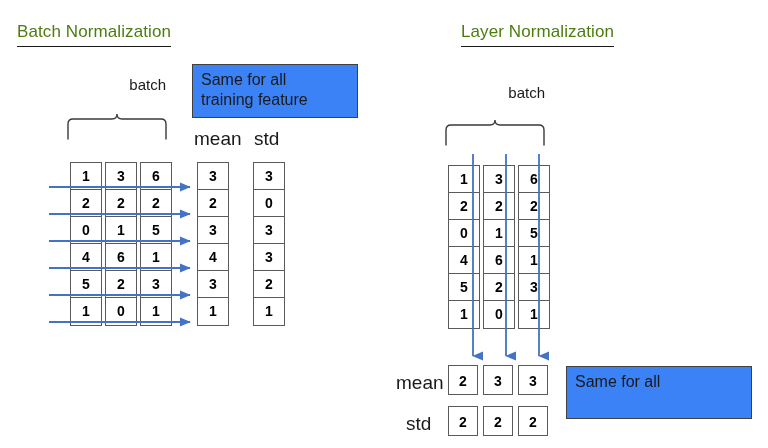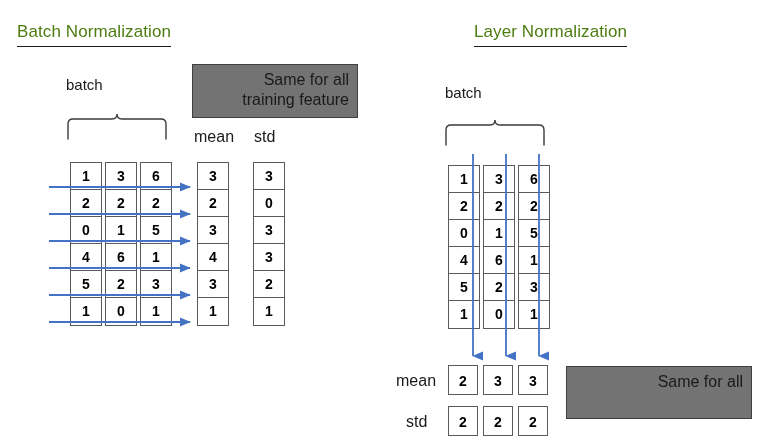--- a/index.html
+++ b/index.html
@@ -27,21 +27,21 @@
     padding-bottom: 4px;
     border-bottom: 1.4px solid #1a1a1a;
   }
 
   
   .batch-label {
     position: absolute;
     font-size: 15px;
     color: #1a1a1a;
     white-space: nowrap;
-    text-align: left;
+    text-align: right;
   }
 
   
   .brace { position: absolute; }
 
   
   .grid { position: absolute; display: flex; }
   .col {
     display: flex;
     flex-direction: column;
@@ -85,46 +85,45 @@
     font-weight: bold;
     border: 1.3px solid #5a5a5a;
     box-sizing: border-box;
     background: #fff;
   }
   .stat-box + .stat-box { margin-left: 5px; }
 
   
   .small-label {
     position: absolute;
-    font-size: 16px;
+    font-size: 19px;
     color: #1a1a1a;
     white-space: nowrap;
   }
   .spell {
     border-bottom: none;
     background-image:
       linear-gradient(45deg, transparent 44%, #e03030 44%, #e03030 56%, transparent 56%),
       linear-gradient(-45deg, transparent 44%, #e03030 44%, #e03030 56%, transparent 56%);
     background-size: 4px 3px;
     background-repeat: repeat-x;
     background-position: 0 100%;
     padding-bottom: 3px;
   }
 
   
   .callout {
     position: absolute;
     border: 1.4px solid #404040;
-    background: #737373;
+    background: #3b82f6;
     box-sizing: border-box;
     padding: 5px 8px 4px 8px;
     font-size: 16px;
     line-height: 1.28;
     color: #1a1a1a;
-    text-align: right;
   }
   .callout .cl-line { display: block; white-space: nowrap; }
 
   
   .arrows {
     position: absolute;
     left: 0; top: 0;
     width: 768px; height: 448px;
     pointer-events: none;
   }
@@ -187,21 +186,21 @@
 
 <div class="small-label" style="left:194px; top:128px;">mean</div>
 
 <div class="small-label spell" style="left:254px; top:128px;">std</div>
 
 <div class="callout" style="left:192px; top:64px; width:166px; height:54px;">
   <span class="cl-line">Same for all</span>
   <span class="cl-line">training feature</span>
 </div>
 
-<div class="section-title" style="left:474px; top:22px;">Layer Normalization</div>
+<div class="section-title" style="left:461px; top:22px;">Layer Normalization</div>
 
 <div class="batch-label" style="left:445px; top:84px; width:100px;">batch</div>
 
 <svg class="brace" style="left:444px; top:118px;" width="104" height="28" viewBox="0 0 104 28">
   <path d="M2,27 L2,12 Q2,7 7,7 L46,7 Q51,7 51,2 Q51,7 56,7 L95,7 Q100,7 100,12 L100,27" fill="none" stroke="#3a3a3a" stroke-width="1.4" stroke-linecap="round"></path>
 </svg>
 
 <div class="grid" id="ln-grid" style="left:448px; top:165px;">
     <div class="col">
       <div class="cell">1</div>

